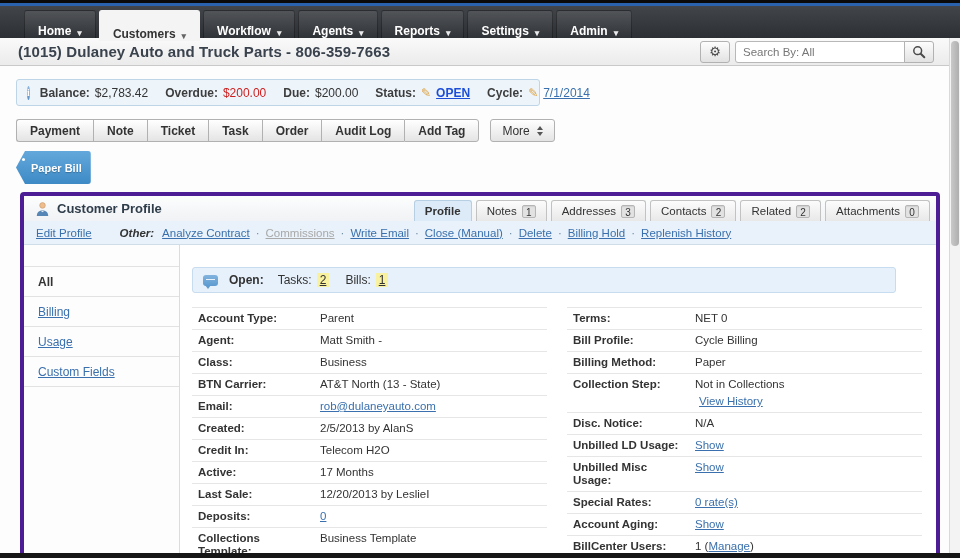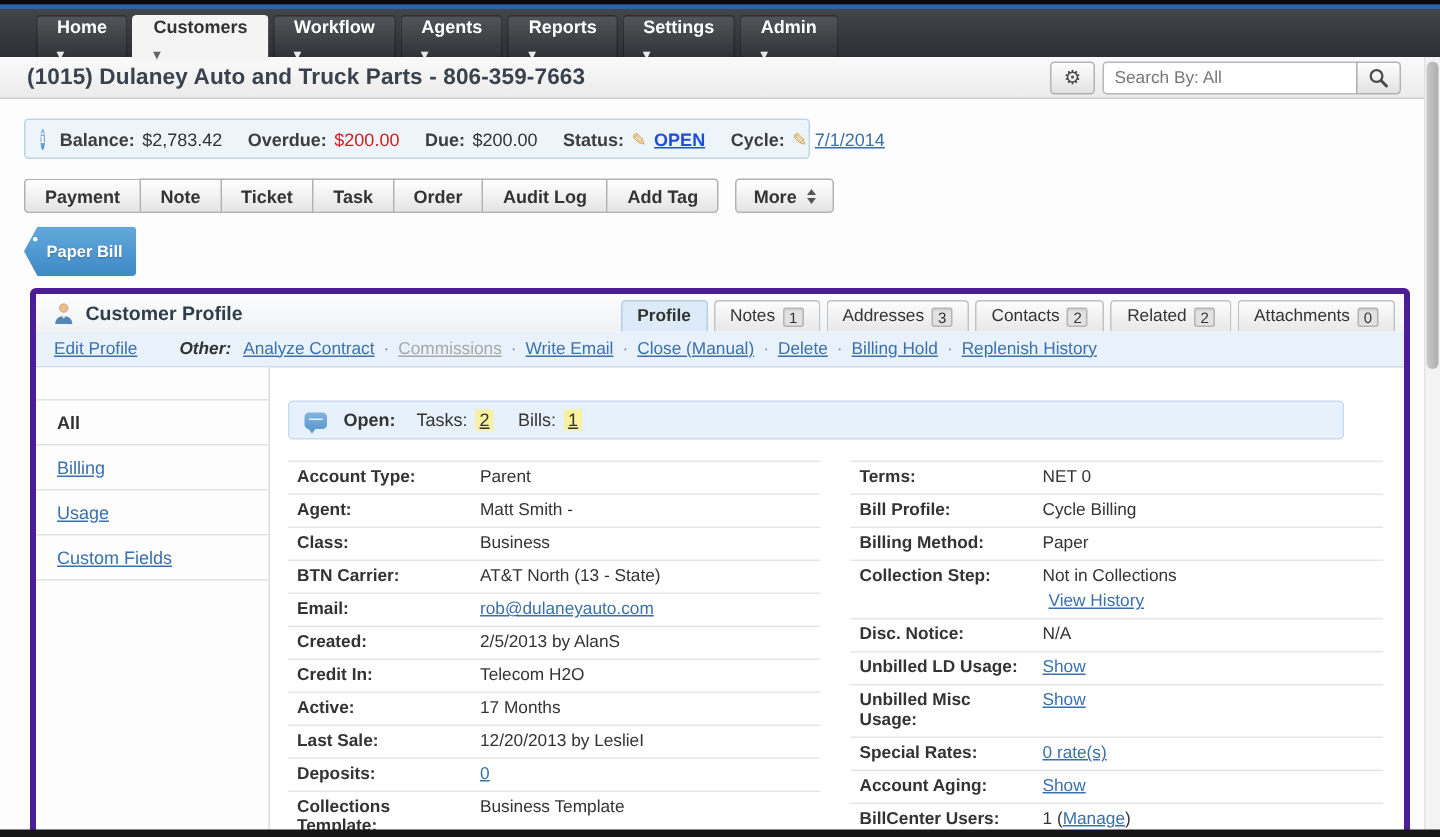--- a/index.html
+++ b/index.html
@@ -4,24 +4,24 @@
 <style>
   * { margin:0; padding:0; box-sizing:border-box; }
   html,body { width:960px; height:558px; overflow:hidden; background:#fdfdfd;
     font-family:"Liberation Sans", sans-serif; }
 
   
   .topbar { height:38px; background:linear-gradient(#46494e,#2c2f33); position:relative; z-index:10; }
   .topstrip { height:3px; background:#0a0a0a; }
   .blueline { height:3px; background:#2b62ad; }
   .nav { display:flex; align-items:flex-end; height:32px; padding-left:24px; }
-  .nav-tab { height:28px; margin-right:3px; display:flex; align-items:flex-start; gap:6px;
+  .nav-tab { height:28px; margin-right:3px; display:flex; align-items:flex-end; gap:6px;
     padding:0 13px; color:#fff; font-size:12px; font-weight:bold; cursor:pointer;
     background:linear-gradient(rgba(255,255,255,.10),rgba(255,255,255,.02));
-    border-radius:3px 3px 0 0; border:1px solid rgba(0,0,0,.35); border-bottom:none;flex-direction:column; }
+    border-radius:3px 3px 0 0; border:1px solid rgba(0,0,0,.35); border-bottom:none; }
   .nav-caret { font-size:9px; opacity:.9; }
   .nav-tab.active { background:#f4f4f4; color:#333; height:31px; margin-bottom:-3px;
     position:relative; z-index:12; border-color:#f4f4f4; }
   .nav-tab.active .nav-caret{ color:#555; }
 
   
   .titlebar { height:28px; background:linear-gradient(#fafafa,#ebebeb); border-bottom:1px solid #c9c9c9;
     display:flex; align-items:center; padding:0 26px 0 18px; }
   .page-title { font-size:15px; font-weight:bold; color:#39424d; flex:1; letter-spacing:.1px; }
   .search-area { display:flex; align-items:center; }
@@ -49,21 +49,21 @@
   .bb-cycle { color:#3a70ad; text-decoration:underline; cursor:pointer; }
 
   
   .btn-row { display:flex; margin:13px 0 0 16px; }
   .act-btn { height:23px; padding:0 13px; font-size:12px; font-weight:bold; color:#333;
     background:linear-gradient(#ffffff,#e4e4e4); border:1px solid #b1b1b1; border-right:none; cursor:pointer;
     font-family:"Liberation Sans", sans-serif; }
   .act-btn:first-child { border-radius:3px 0 0 3px; }
   .act-btn.last { border-right:1px solid #b1b1b1; border-radius:0 3px 3px 0; }
   .more-btn { margin-left:11px; height:23px; padding:0 11px; display:flex; align-items:center; gap:7px;
-    font-size:12px; font-weight:bold; color:#333; background:linear-gradient(#ffffff,#e4e4e4);
+    font-size:12px; font-weight:normal; color:#333; background:linear-gradient(#ffffff,#e4e4e4);
     border:1px solid #b1b1b1; border-radius:3px; cursor:pointer; font-family:"Liberation Sans", sans-serif;}
   .updown { display:flex; flex-direction:column; gap:2px; }
   .updown i { width:0; height:0; border-left:3.5px solid transparent; border-right:3.5px solid transparent; }
   .updown .up { border-bottom:4px solid #555; }
   .updown .down { border-top:4px solid #555; }
 
   
   .tag-row { margin:9px 0 0 16px; display:flex; }
   .tag { position:relative; height:33px; padding:0 9px 0 15px; color:#fff; font-size:11px; font-weight:bold;
     display:inline-flex; align-items:center; background:linear-gradient(#63a8db,#3d8ac6);

